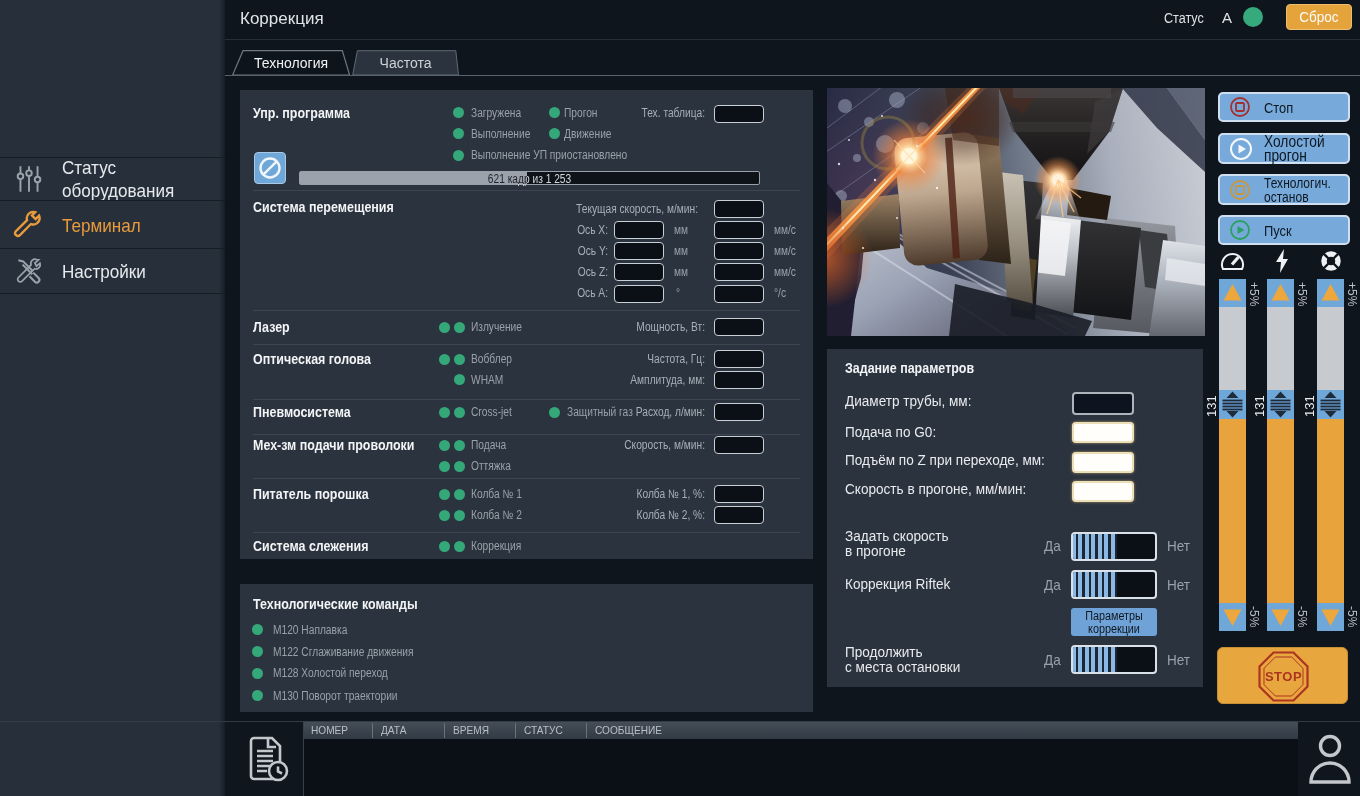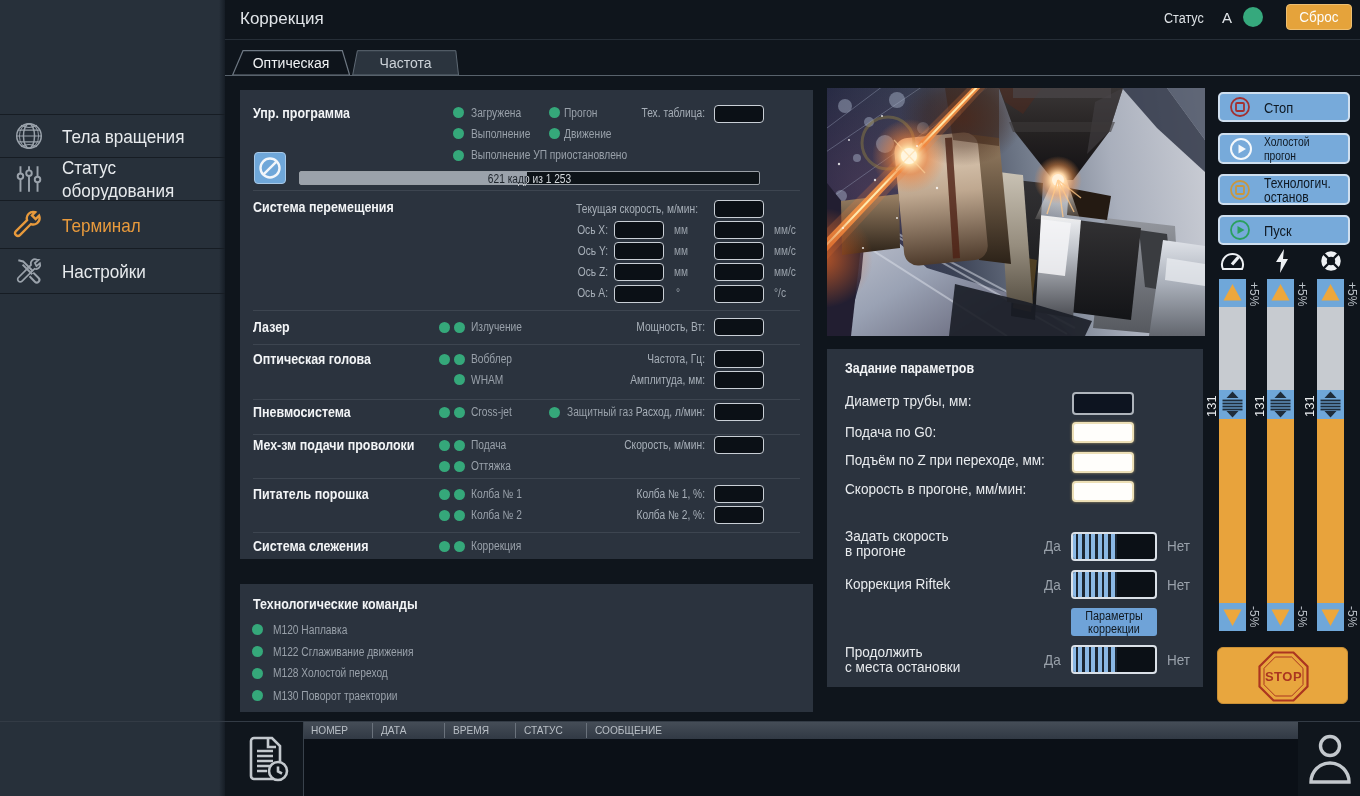--- a/index.html
+++ b/index.html
@@ -69,29 +69,20 @@
   #tablezone { left:303px; top:722px; width:995px; height:74px; background:#0b1017; border-left:1px solid #39424c; }
   #thead { left:304px; top:722px; width:994px; height:17px; background:linear-gradient(#454d57,#313944); }
   .th { position:absolute; top:724px; color:#b9bfc6; font-size:11.5px; transform:scaleX(0.88); transform-origin:0 50%; }
   .thsep { position:absolute; top:723px; width:1px; height:15px; background:#6a727c; }
 </style>
 </head>
 <body>
 
 <div id="sidebar" class="abs">
   <div style="position:absolute; right:0; top:0; width:6px; height:796px; background:linear-gradient(90deg, rgba(20,26,34,0), #161d26);"></div>
-  <div class="mi" style="top:114px; height:43px;">
-    <svg class="ic" viewBox="0 0 30 30" fill="none" stroke="#9aa2ab" stroke-width="1.4">
-      <circle cx="15" cy="15" r="11.5"></circle>
-      <ellipse cx="15" cy="15" rx="5.2" ry="11.5"></ellipse>
-      <ellipse cx="15" cy="15" rx="9" ry="11.5" stroke-width="0.9"></ellipse>
-      <path d="M3.5 15 h23 M5 9.5 h20 M5 20.5 h20 M7.5 5 q7.5 4 15 0 M7.5 25 q7.5 -4 15 0" stroke-width="1.1"></path>
-    </svg>
-    <div class="lbl">Тела вращения</div>
-  </div>
   <div class="mi" style="top:157px; height:43px;">
     <svg class="ic" viewBox="0 0 30 30" fill="none" stroke="#9aa2ab" stroke-width="1.8">
       <path d="M7 3 v7 M7 15 v12 M15 3 v4 M15 12 v15 M23 3 v10 M23 18 v9"></path>
       <circle cx="7" cy="12.5" r="2.6"></circle>
         <circle cx="15" cy="9.5" r="2.6"></circle>
         <circle cx="23" cy="15.5" r="2.6"></circle>
     </svg>
     <div class="lbl">Статус<br>оборудования</div>
   </div>
   <div class="mi active" style="top:200px; height:48px;">
@@ -114,21 +105,21 @@
 <div class="abs" style="left:225px; top:39px; width:1135px; height:1px; background:#262e37;"></div>
 <div id="statusline" class="abs">Статус</div>
 <div id="status-a" class="abs">А</div>
 <div id="status-dot" class="abs"></div>
 <div id="btn-reset" class="abs"><span>Сброс</span></div>
 
 <div class="tab" style="left:232px; width:118px;">
   <svg width="118" height="26" viewBox="0 0 118 26">
       <path d="M11 0.7 H110.3 L117.6 25 H0.6 Z" fill="#0e141b" stroke="#6e7883" stroke-width="1.2"></path>
     </svg>
-  <span>Оптическая</span>
+  <span>Технология</span>
 </div>
 <div class="tab" style="left:352px; width:107px;">
   <svg width="107" height="26" viewBox="0 0 107 26">
       <path d="M5.4 0.7 H103.8 L106.5 25 H0.7 Z" fill="#2b343e" stroke="#5f6a75" stroke-width="1"></path>
     </svg>
   <span style="color:#ccd2d8">Частота</span>
 </div>
 <div id="tabline" class="abs"></div>
 
 <div id="panel1" class="panel"></div>
@@ -478,21 +469,21 @@
   </div>
 <div class="yn" style="left:1167px; top:651px;">Нет</div>
 
 <div class="bluebtn" style="top:92px; height:30px; font-size:15px;">
   <svg width="22" height="22" viewBox="0 0 22 22" fill="none">
       <circle cx="11" cy="11" r="9" stroke="#a33030" stroke-width="1.8"></circle>
       <rect x="7" y="7" width="8" height="8" rx="1" fill="none" stroke="#a33030" stroke-width="1.8"></rect>
     </svg>
   <div class="t">Стоп</div>
 </div>
-<div class="bluebtn" style="top:133px; height:31px; font-size:12px; line-height:14px;">
+<div class="bluebtn" style="top:133px; height:31px; font-size:16px; line-height:14px;">
   <svg width="24" height="24" viewBox="0 0 24 24" fill="none">
       <circle cx="12" cy="12" r="10" stroke="#f4f8fb" stroke-width="2"></circle>
       <path d="M9.5 7.5 L17 12 L9.5 16.5 Z" fill="#f4f8fb"></path>
     </svg>
   <div class="t">Холостой<br>прогон</div>
 </div>
 <div class="bluebtn" style="top:174px; height:31px; font-size:14px; line-height:14px;">
   <svg width="22" height="22" viewBox="0 0 22 22" fill="none">
       <circle cx="11" cy="11" r="9" stroke="#c9973f" stroke-width="1.8"></circle>
       <rect x="7" y="7" width="8" height="8" rx="1" fill="none" stroke="#c9973f" stroke-width="1.8"></rect>

